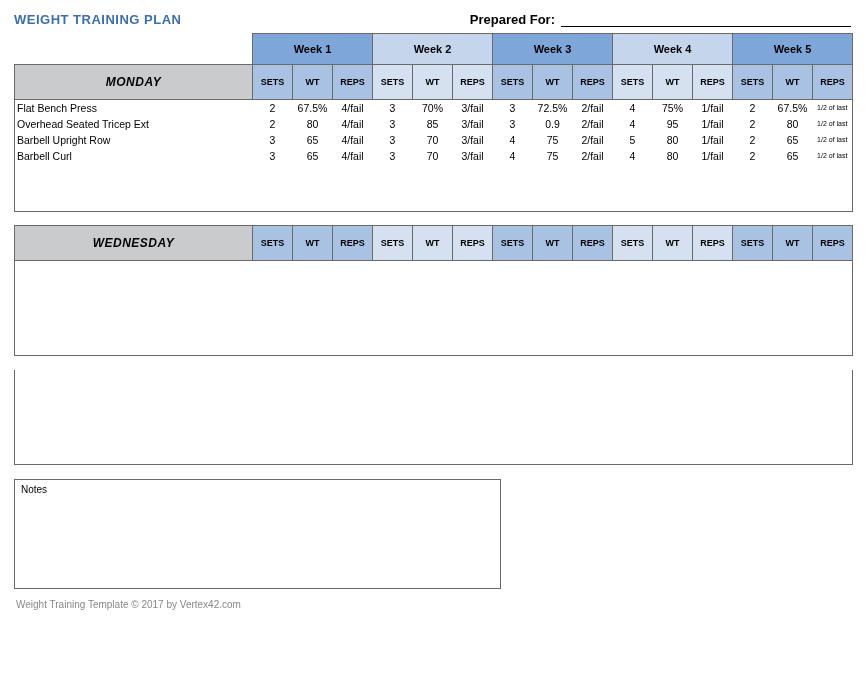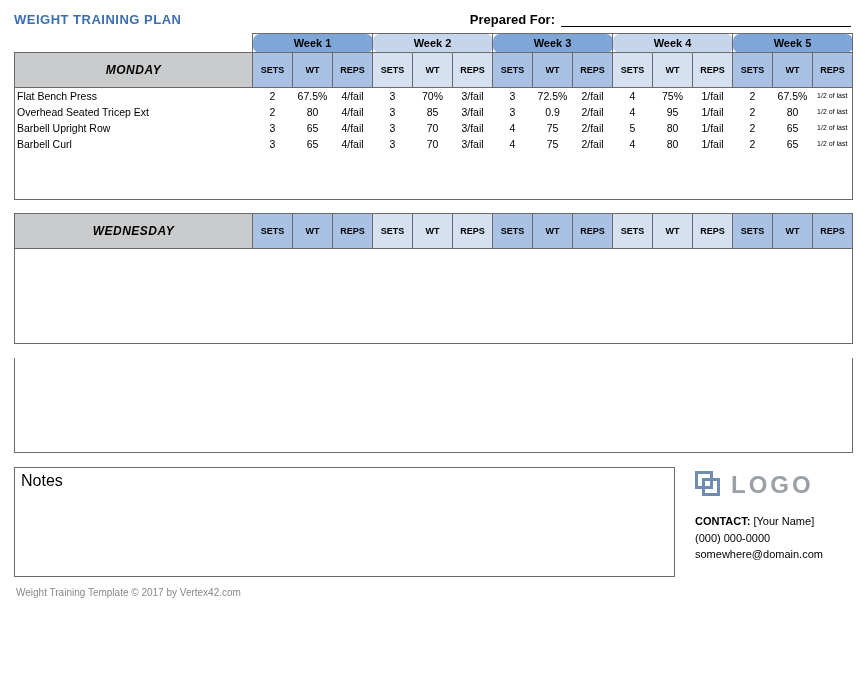--- a/index.html
+++ b/index.html
@@ -4,39 +4,39 @@
 <style>
   * { box-sizing: border-box; margin: 0; padding: 0; }
   body { font-family: Arial, sans-serif; font-size: 11px; color: #000; background: #fff; width: 865px; }
   .page { padding: 12px 14px; }
   .header { display: flex; align-items: flex-end; margin-bottom: 6px; }
   .title { font-size: 13px; font-weight: bold; color: #3b6fb0; letter-spacing: 0.5px; }
   .prepared { margin-left: auto; display: flex; align-items: flex-end; font-size: 13px; font-weight: bold; justify-content: center; }
   .prepared .line { border-bottom: 1px solid #000; width: 290px; margin-left: 6px; height: 12px; }
   .trainer { font-size: 11px; font-weight: bold; margin-bottom: 10px; }
   table { border-collapse: collapse; width: 100%; table-layout: fixed; }
-  .week-row td { text-align: center; font-size: 11px; font-weight: bold; padding: 3px 0; border-radius: 7px; }
+  .week-row td { text-align: center; font-size: 11px; font-weight: bold; padding: 9px 0; }
   .week-row .exname { background: transparent; border: none; }
   .week-row .wk { border: 1px solid #6a6a6a; }
   .wk1 { background: #7ea6d9; }
   .wk2 { background: #c4d5ec; }
   .wk3 { background: #7ea6d9; }
   .wk4 { background: #c4d5ec; }
   .wk5 { background: #7ea6d9; }
   .day-row td { border: 1px solid #6a6a6a; font-size: 9px; font-weight: bold; text-align: center; padding: 12px 0; }
   .day-row .dayname { background: #c9cbcd; font-size: 12px; font-style: italic; font-weight: bold; letter-spacing: 0.5px; padding: 3px 4px; }
   .sub1 { background: #a9c2e3; }
   .sub2 { background: #d5e0f0; }
   .body-row td { font-size: 10.5px; text-align: center; padding: 1px 0; border: none; }
   .body-row td.ex { text-align: left; padding-left: 2px; margin-left: 12px; }
   .block-body { border-left: 1px solid #6a6a6a; border-right: 1px solid #6a6a6a; border-bottom: 1px solid #6a6a6a; }
   .block-body td { height: 16px; }
   .spacer { height: 14px; }
   .notes-row { margin-top: 14px; display: flex; }
-  .notes { border: 1px solid #6a6a6a; width: 661px; height: 110px; padding: 4px 6px; font-size: 16px; }
+  .notes { border: 1px solid #6a6a6a; width: 487px; height: 110px; padding: 4px 6px; font-size: 10px; }
   .contact-col { margin-left: 20px; }
   .logo { display: flex; align-items: center; margin-bottom: 14px; margin-top: 4px; }
   .logo-icon { position: relative; width: 28px; height: 28px; margin-right: 8px; }
   .sq { position: absolute; width: 18px; height: 18px; border: 3px solid #6f8db3; }
   .sq.a { top: 0; left: 0; }
   .sq.b { top: 7px; left: 7px; }
   .logo-text { font-size: 24px; font-weight: bold; color: #9aa0a6; letter-spacing: 3px; }
   .contact { font-size: 11px; line-height: 1.5; }
   .contact .lbl { font-weight: bold; }
   .footer { font-size: 10px; color: #888; margin-top: 10px; padding-left: 2px; }
@@ -271,30 +271,16 @@
     </tbody>
       <tbody class="block-body">
       <tr class="body-row">
           <td colspan="16" style="height:95px"></td>
         </tr>
     </tbody>
   </table>
 
   <div class="notes-row">
     <div class="notes">Notes</div>
-    <div class="contact-col">
-      <div class="logo">
-        <div class="logo-icon">
-          <div class="sq a"></div>
-            <div class="sq b"></div>
-        </div>
-        <div class="logo-text">LOGO</div>
-      </div>
-      <div class="contact">
-        <div><span class="lbl">CONTACT:</span> <span>[Your Name]</span></div>
-        <div>(000) 000-0000</div>
-        <div>somewhere@domain.com</div>
-      </div>
-    </div>
   </div>
 
   <div class="footer">Weight Training Template © 2017 by Vertex42.com</div>
 </div>
 
 </body></html>

